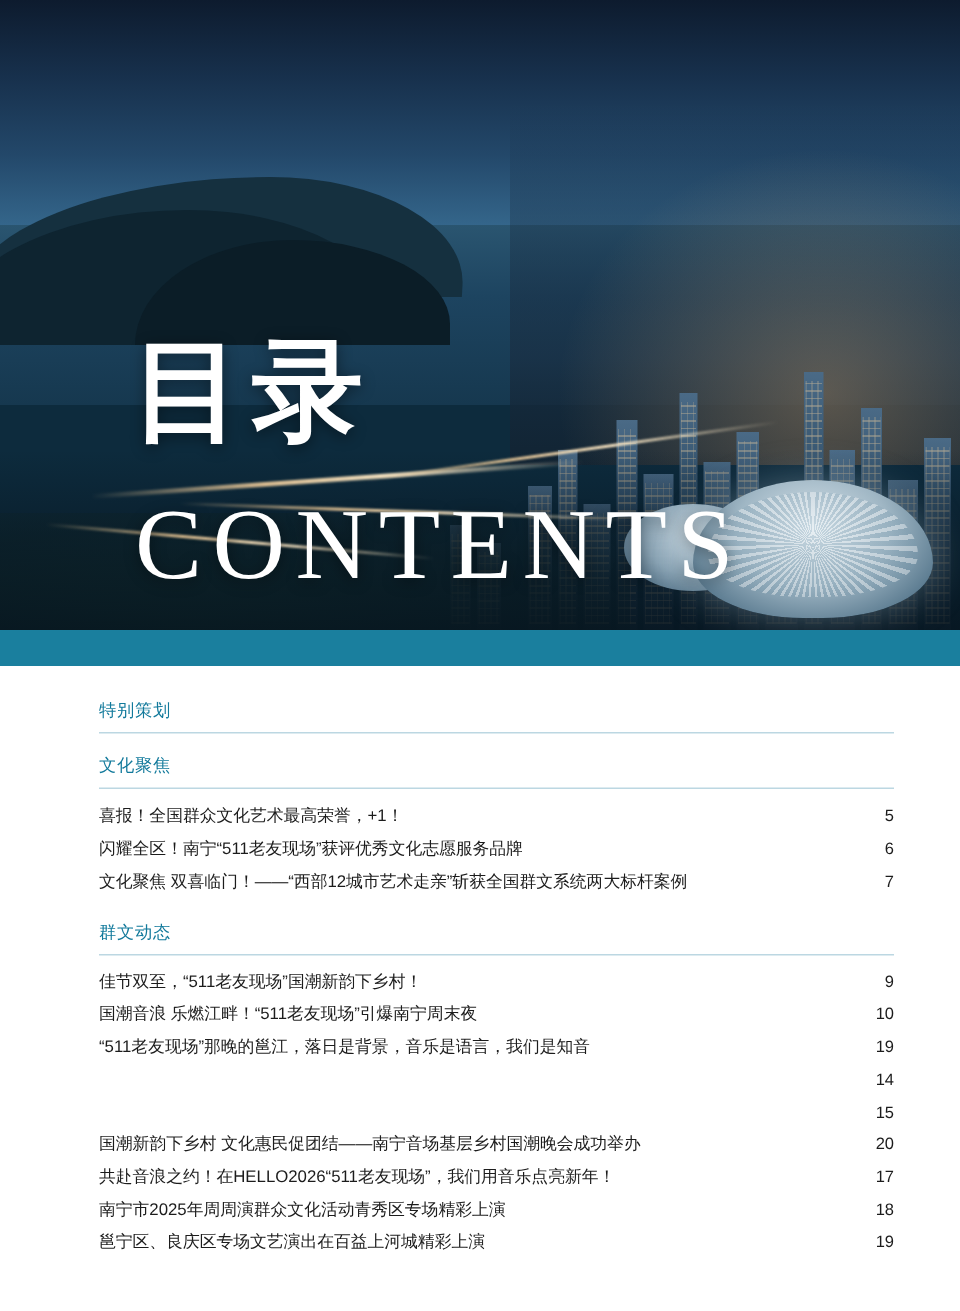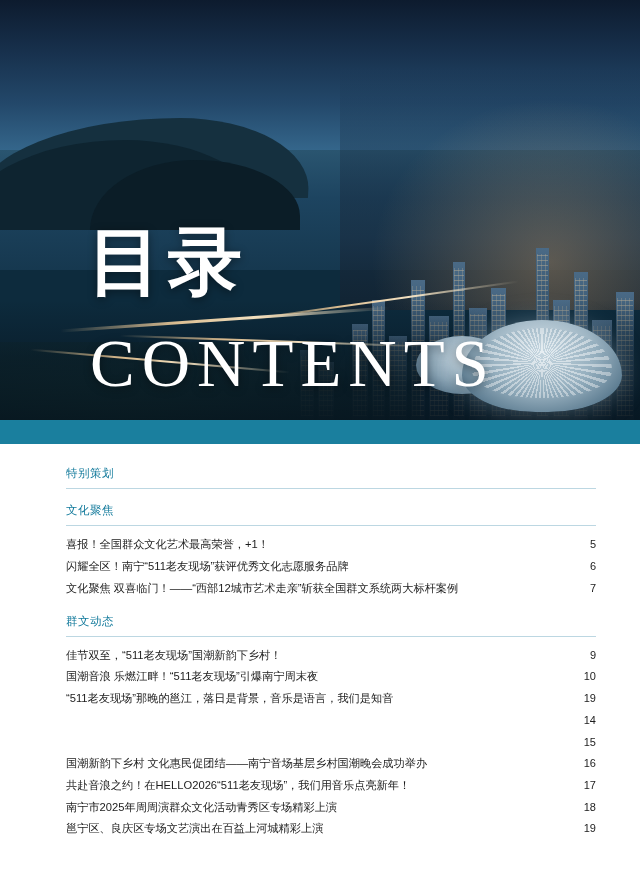--- a/index.html
+++ b/index.html
@@ -318,21 +318,21 @@
         <span class="dots"></span>
         <span class="pg">14</span>
       </div>
       <div class="entry">
         <span class="dots"></span>
         <span class="pg">15</span>
       </div>
       <div class="entry">
         <span class="txt">国潮新韵下乡村 文化惠民促团结——南宁音场基层乡村国潮晚会成功举办</span>
         <span class="dots"></span>
-        <span class="pg">16</span>
+        <span class="pg">20</span>
       </div>
       <div class="entry">
         <span class="txt">共赴音浪之约！在HELLO2026“511老友现场”，我们用音乐点亮新年！</span>
         <span class="dots"></span>
         <span class="pg">17</span>
       </div>
       <div class="entry">
         <span class="txt">南宁市2025年周周演群众文化活动青秀区专场精彩上演</span>
         <span class="dots"></span>
         <span class="pg">18</span>

